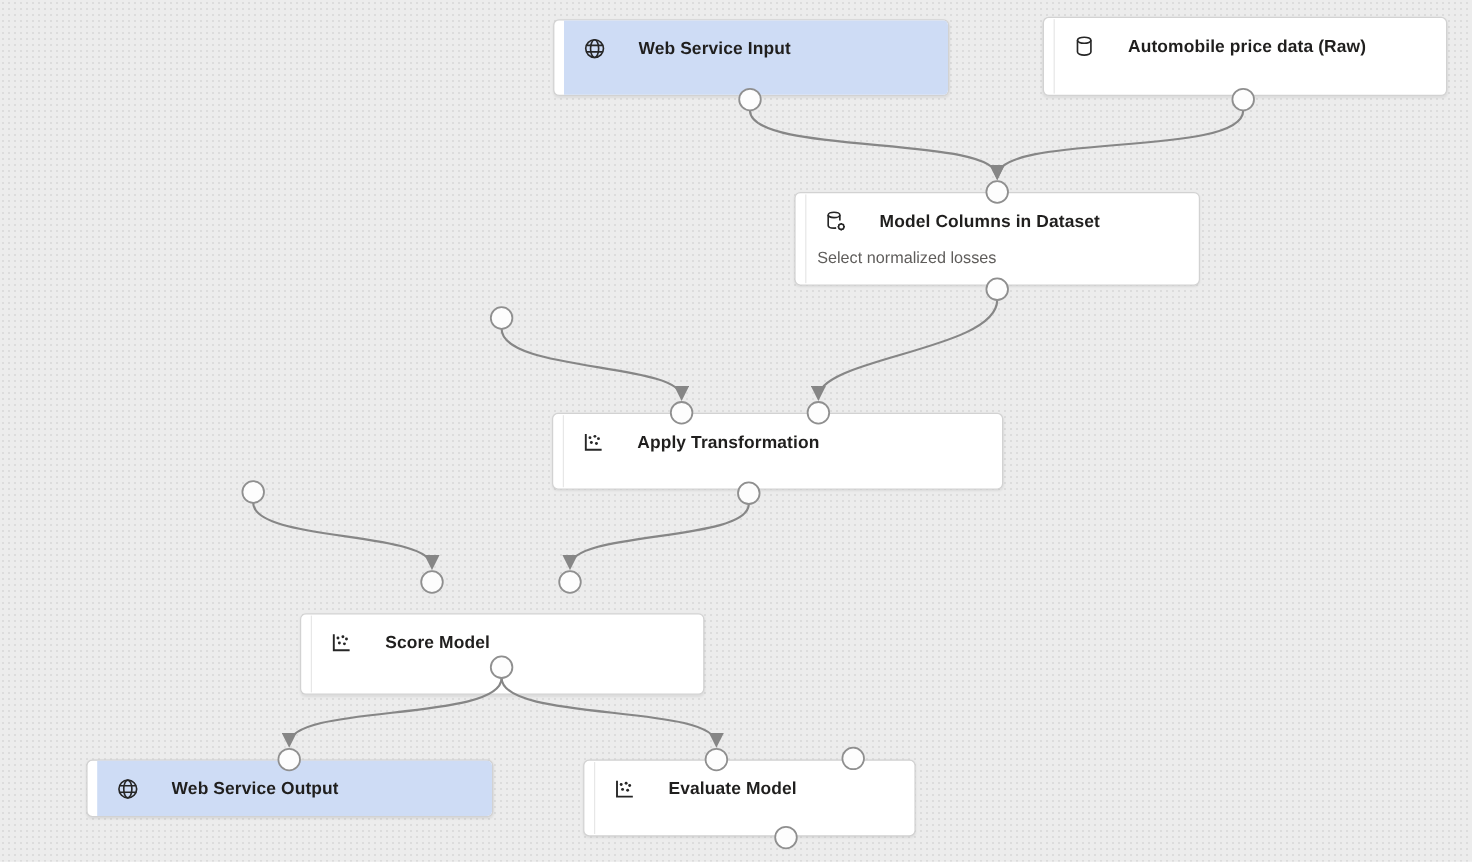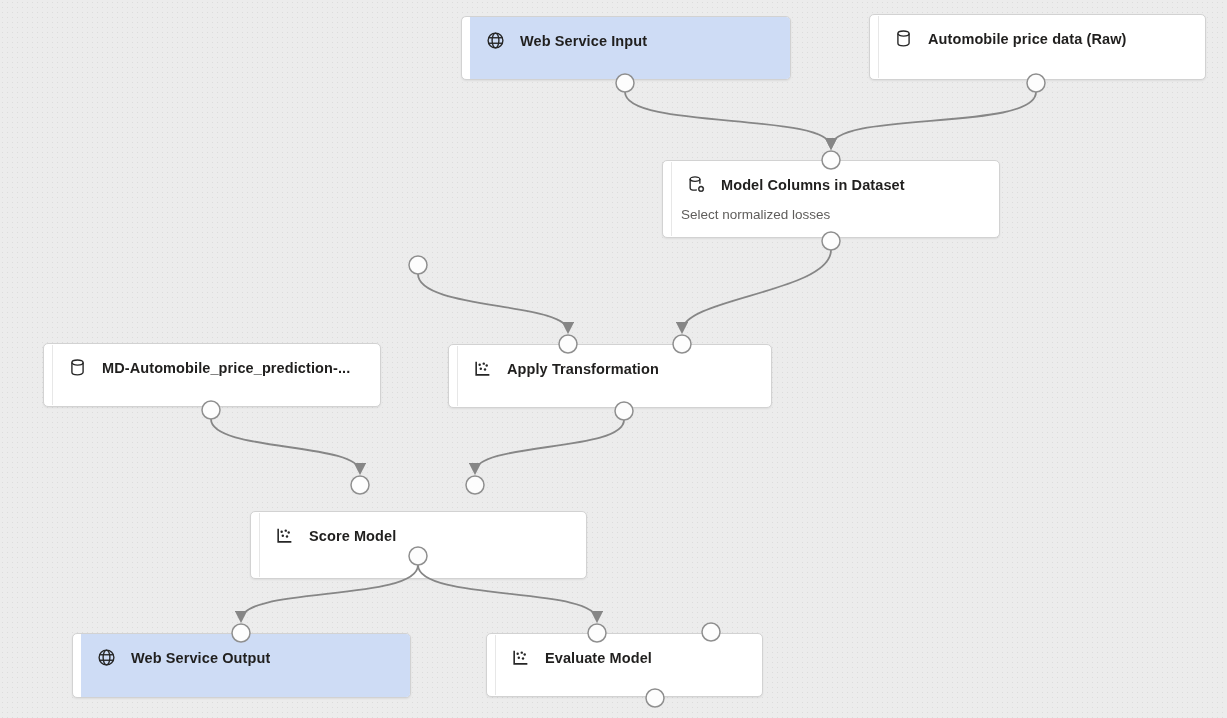--- a/index.html
+++ b/index.html
@@ -26,21 +26,21 @@
   }
   .node .bluefill{
     position:absolute;left:8px;top:0;right:0;bottom:0;
     background:#cedcf5;
     border-radius:0 4px 4px 0;
   }
   .node .row{
     position:absolute;left:0;top:0;right:0;
     display:flex;align-items:center;
     padding:14px 14px 0 24px;
-    gap:15px;
+    gap:27px;
   }
   .node .title{
     font-size:14.5px;
     font-weight:600;
     color:#201f1e;
     letter-spacing:.1px;
     white-space:nowrap;
     overflow:hidden;
   }
   .node .comment{
@@ -108,34 +108,22 @@
             <line x1="11.9" y1="14.6" x2="11.3" y2="15.2"></line>
           </g>
         </svg>
       </span>
       <span class="title">Model Columns in Dataset</span>
     </div>
     <div class="comment">Select normalized losses</div>
   </div>
 
 
-  <div class="node" style="left:43px;top:343px;width:338px;height:64px">
-    <div class="stripline"></div>
-    <div class="row">
-      <span class="icon">
-        <svg viewBox="0 0 18 18" fill="none" stroke="#262626" stroke-width="1.3">
-          <ellipse cx="9" cy="4.3" rx="5.3" ry="2.4"></ellipse>
-          <path d="M3.7,4.3 V13.6 C3.7,14.9 6.1,16 9,16 C11.9,16 14.3,14.9 14.3,13.6 V4.3"></path>
-        </svg>
-      </span>
-      <span class="title">MD-Automobile_price_prediction-...</span>
-    </div>
-  </div>
-
-  <div class="node" style="left:448px;top:344px;width:324px;height:64px">
+
+  <div class="node" style="left:460px;top:344px;width:376px;height:64px">
     <div class="stripline"></div>
     <div class="row">
       <span class="icon">
         <svg viewBox="0 0 18 18" fill="none" stroke="#262626" stroke-width="1.5">
           <path d="M3,2.5 V15 H15.5"></path>
           <g fill="#262626" stroke="none">
             <circle cx="6.3" cy="5.4" r="1.15"></circle>
               <circle cx="10.2" cy="4.4" r="1.15"></circle>
             <circle cx="13" cy="6.2" r="1.15"></circle>
               <circle cx="7.4" cy="9.3" r="1.15"></circle>
@@ -159,21 +147,21 @@
             <circle cx="13" cy="6.2" r="1.15"></circle>
               <circle cx="7.4" cy="9.3" r="1.15"></circle>
             <circle cx="11.4" cy="10" r="1.15"></circle>
           </g>
         </svg>
       </span>
       <span class="title">Score Model</span>
     </div>
   </div>
 
-  <div class="node" style="left:72px;top:633px;width:339px;height:65px">
+  <div class="node" style="left:72px;top:633px;width:339px;height:48px">
     <div class="bluefill"></div>
     <div class="row">
       <span class="icon">
         <svg viewBox="0 0 18 18" fill="none" stroke="#262626" stroke-width="1.3">
           <circle cx="9" cy="9" r="7"></circle>
             <ellipse cx="9" cy="9" rx="3.2" ry="7"></ellipse>
           <line x1="2.4" y1="6.4" x2="15.6" y2="6.4"></line>
             <line x1="2.4" y1="11.6" x2="15.6" y2="11.6"></line>
         </svg>
       </span>

